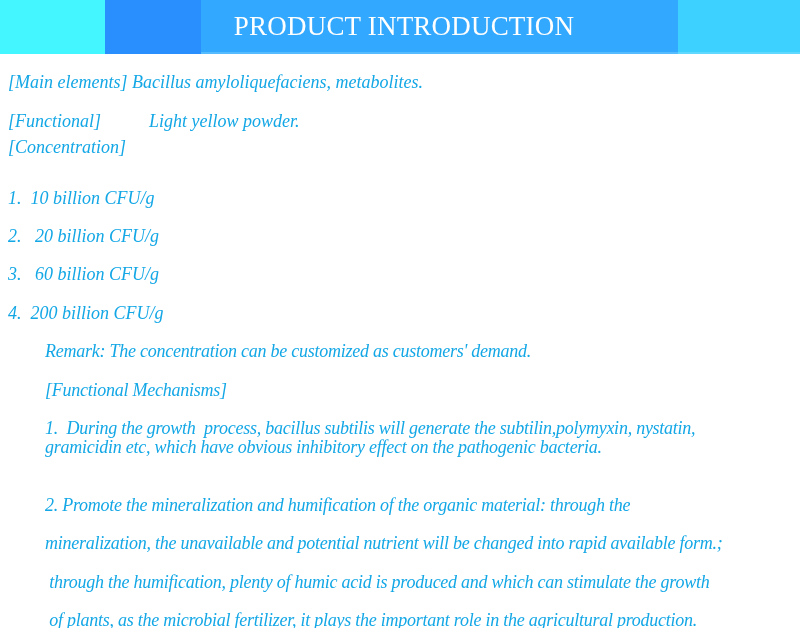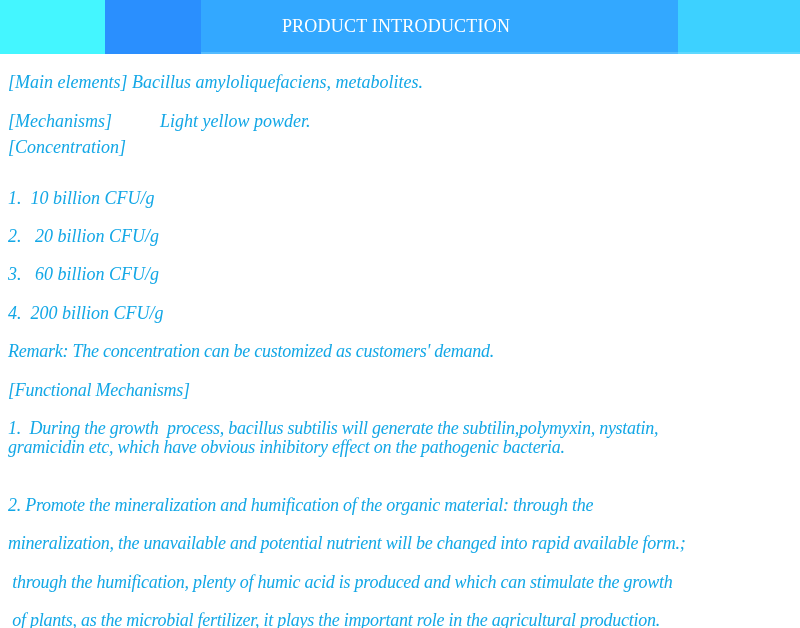--- a/index.html
+++ b/index.html
@@ -8,48 +8,48 @@
   .seg { position: absolute; top: 0; height: 54px; }
   .seg.a { left: 0; width: 105px; background: #44f6ff; }
   .seg.b { left: 105px; width: 96px; background: #2a8ffe; }
   .seg.c { left: 201px; width: 477px; background: #33a8ff; }
   .seg.d { left: 678px; width: 122px; background: #3dd1ff; }
   .seg.c::after { content: ""; position: absolute; left: 0; bottom: 0; width: 100%; height: 2px; background: #55bcff; }
   .seg.d::after { content: ""; position: absolute; left: 0; bottom: 0; width: 100%; height: 2px; background: #5fd9ff; }
   .title {
     position: absolute; left: 201px; width: 390px; top: 0; height: 52px;
     display: flex; align-items: center; justify-content: center;
-    color: #ffffff; font-family: "Liberation Serif", serif; font-size: 18px; letter-spacing: 0.2px;
-    padding-left: 0;
+    color: #ffffff; font-family: "Liberation Serif", serif; font-size: 27px; letter-spacing: 0.2px;
+    padding-left: 8px;
   }
   .content { position: absolute; left: 8px; top: 68px; width: 792px; }
   .line {
     position: absolute; left: 0; white-space: pre;
     font-family: "Liberation Serif", serif; font-size: 18px; color: #13a7e6;
     line-height: 22px;
     font-style: italic;
   }
-  .line.tight { letter-spacing: -0.25px; }
+  .line.tight { letter-spacing: -0.25px; margin-left: 37px; }
   .gap { display: inline-block; }
 </style>
 </head>
 <body>
 
 <div class="banner">
   <div class="seg a"></div>
   <div class="seg b"></div>
   <div class="seg c"></div>
   <div class="seg d"></div>
   <div class="title">PRODUCT INTRODUCTION</div>
 </div>
 
 <div class="content">
   <div class="line" style="top:3px"><span>[Main elements]</span> <span>Bacillus amyloliquefaciens, metabolites.</span></div>
 
-  <div class="line" style="top:42px"><span>[Mechanisms]</span><span class="gap" style="width:48px"></span><span>Light yellow powder.</span></div>
+  <div class="line" style="top:42px"><span>[Functional]</span><span class="gap" style="width:48px"></span><span>Light yellow powder.</span></div>
 
   <div class="line" style="top:68px">[Concentration]</div>
 
   <div class="line" style="top:119px">1.  10 billion CFU/g</div>
   <div class="line" style="top:157px">2.   20 billion CFU/g</div>
   <div class="line" style="top:195px">3.   60 billion CFU/g</div>
   <div class="line" style="top:234px">4.  200 billion CFU/g</div>
 
   <div class="line tight" style="top:272px">Remark: The concentration can be customized as customers' demand.</div>
 

